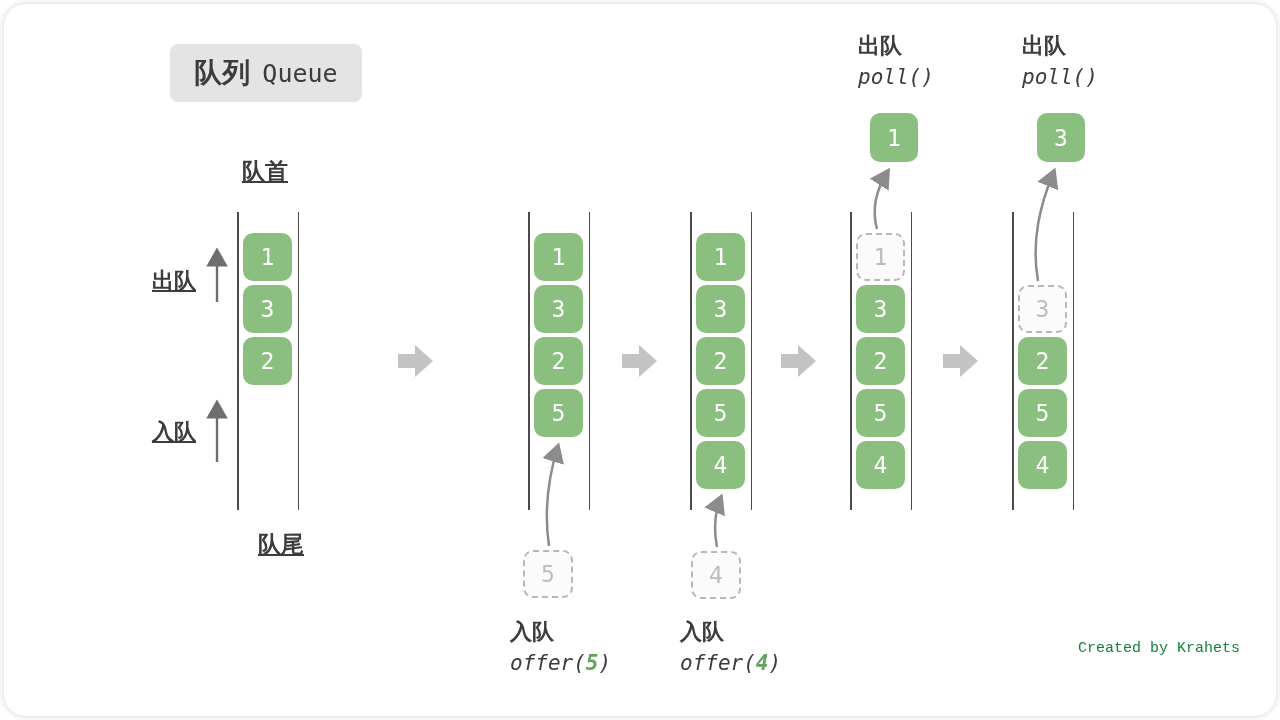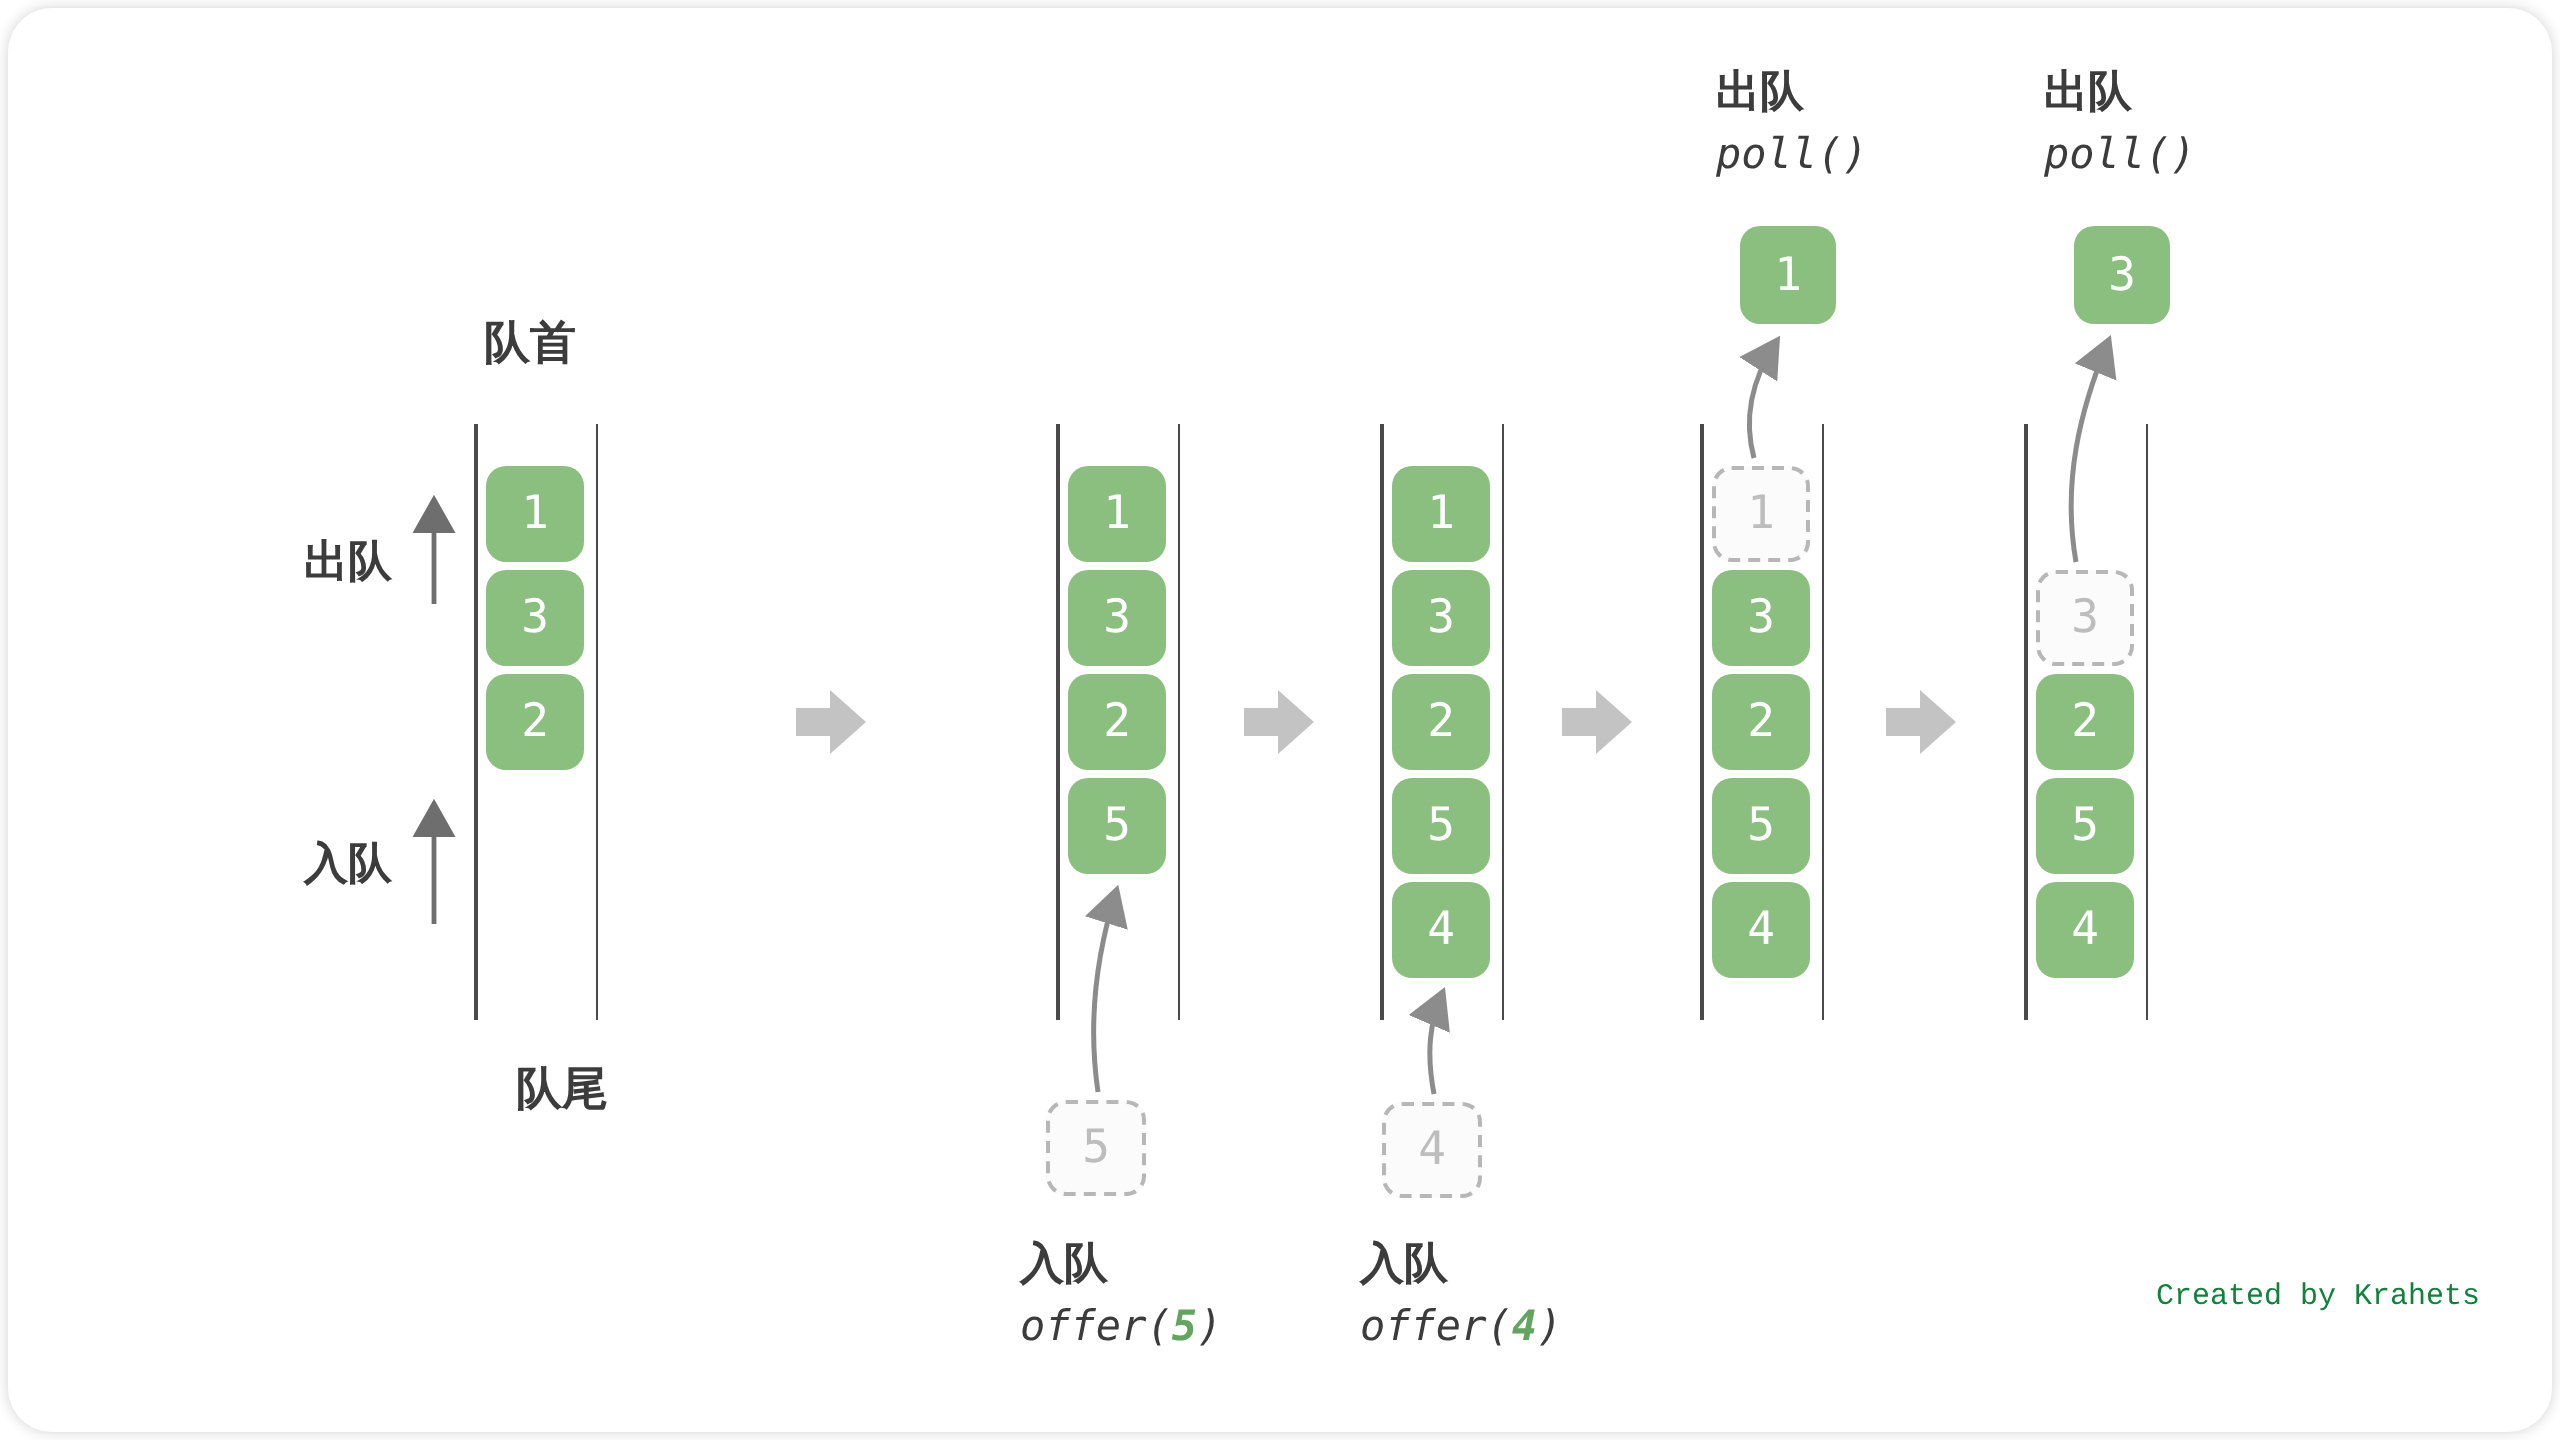--- a/index.html
+++ b/index.html
@@ -19,21 +19,21 @@
   
   .badge {
     position: absolute; left: 170px; top: 44px; width: 192px; height: 58px;
     background: #e4e4e4; border-radius: 8px;
     display: flex; align-items: center; justify-content: center; gap: 12px;
   }
   .badge .zh { font-size: 28px; font-weight: 700; color: #3c3c3c; }
   .badge .en { font-family: "DejaVu Sans Mono", monospace; font-size: 25px; color: #3c3c3c; }
 
   
-  .lbl { position: absolute; font-weight: 700; color: #3c3c3c; font-size: 23px; white-space: nowrap; }
+  .lbl { position: absolute; font-weight: 700; color: #3c3c3c; font-size: 23px; white-space: nowrap; text-decoration: underline; }
   .lbl-front { left: 242px; top: 156px; }
   .lbl-rear  { left: 258px; top: 529px; }
   .lbl-deq   { left: 152px; top: 266px; font-size: 22px; }
   .lbl-enq   { left: 152px; top: 417px; font-size: 22px; }
 
   
   .queue { position: absolute; top: 212px; width: 62px; height: 298px; }
   .q1 { left: 237px; } .q2 { left: 528px; } .q3 { left: 690px; } .q4 { left: 850px; } .q5 { left: 1012px; }
   .vline { position: absolute; top: 0; bottom: 0; width: 1.5px; background: #4a4a4a; }
   .vline.l { left: 0; } .vline.r { right: 0; }
@@ -80,20 +80,24 @@
     position: absolute; right: 40px; top: 640px;
     font-family: Liberation Mono, monospace; font-size: 15px; color: #15803d;
   }
 </style>
 </head>
 <body>
 
 <div class="stage">
   <div class="card"></div>
 
+  <div class="badge">
+    <span class="zh">队列</span>
+    <span class="en">Queue</span>
+  </div>
 
   <div class="lbl lbl-front">队首</div>
   <div class="lbl lbl-rear">队尾</div>
   <div class="lbl lbl-deq">出队</div>
   <div class="lbl lbl-enq">入队</div>
 
   <svg class="overlay" viewBox="0 0 1280 720">
     <defs>
       <marker id="ahd" markerWidth="10" markerHeight="10" refX="6.5" refY="4.5" orient="auto">
         <path d="M0,0 L8,4.5 L0,9 z" fill="#6e6e6e"></path>

